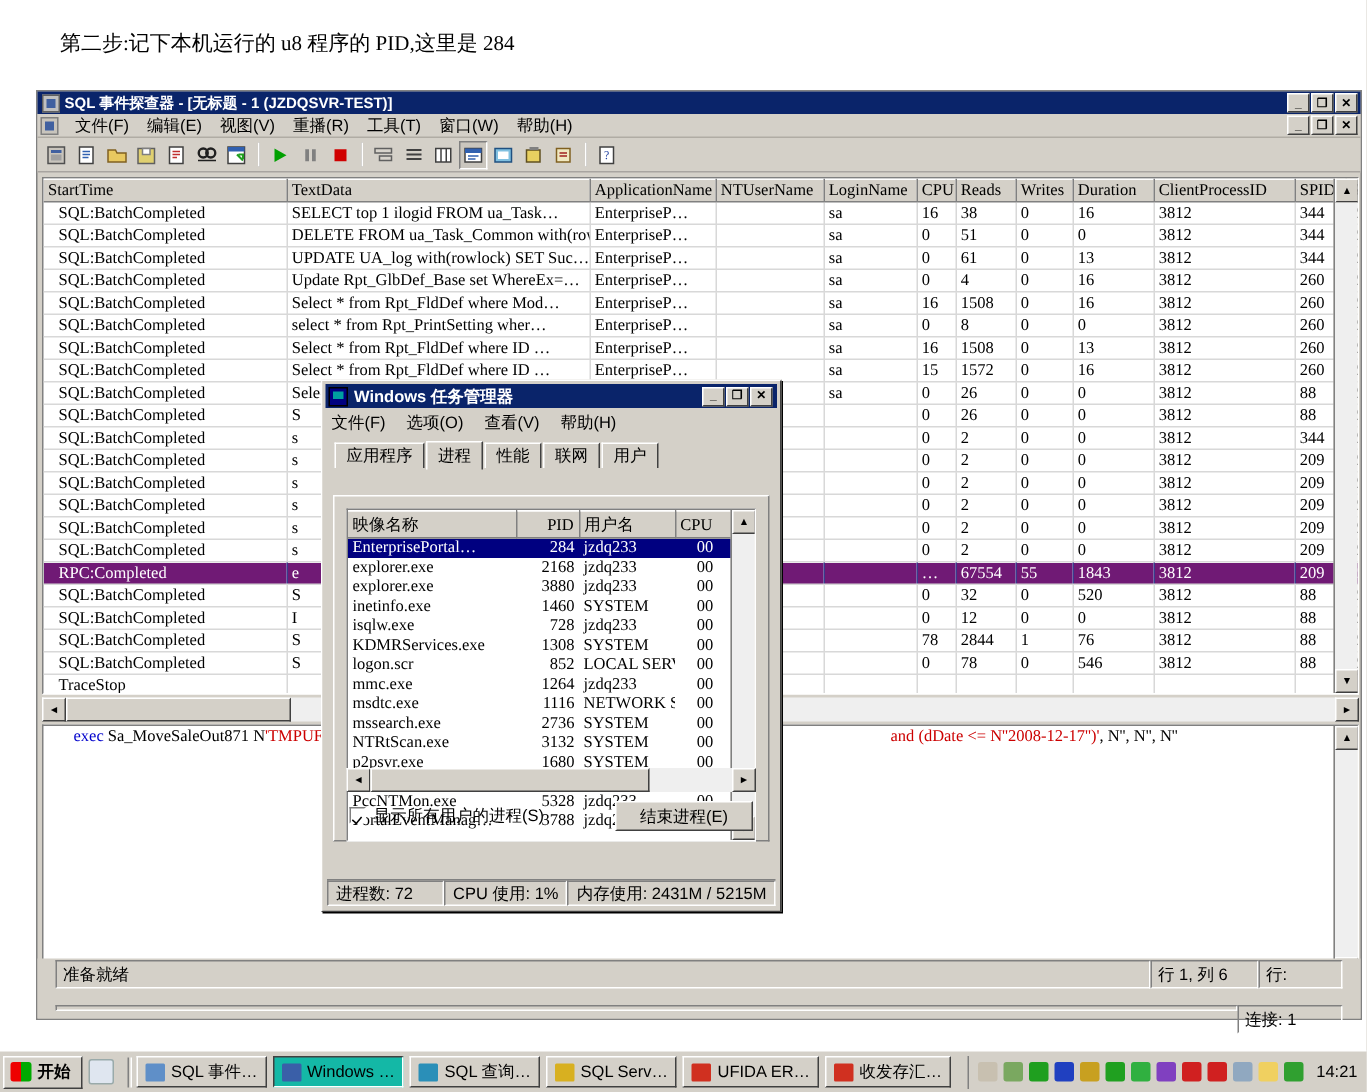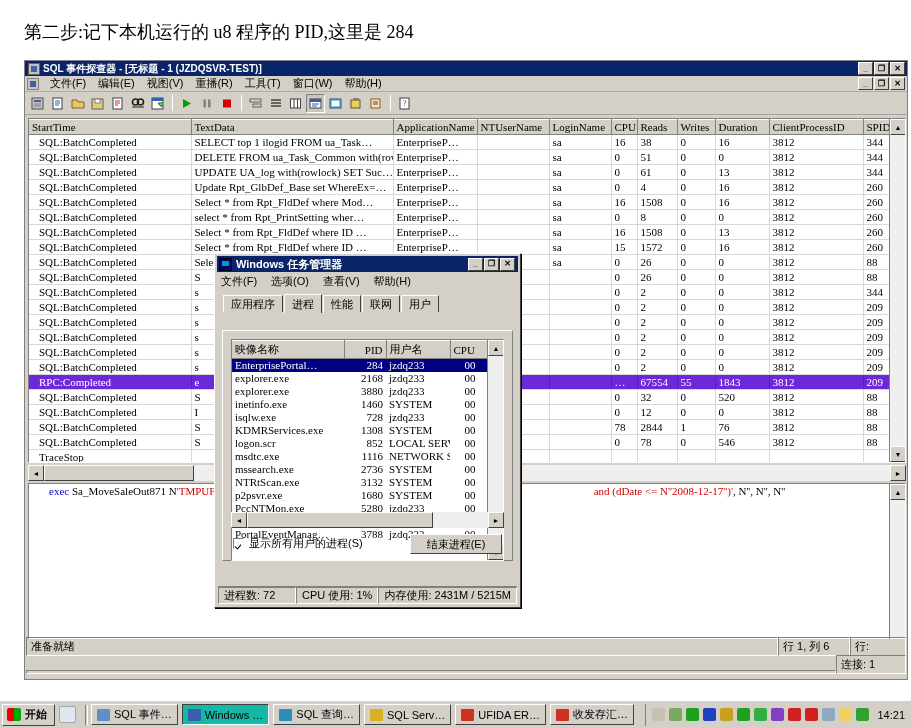--- a/index.html
+++ b/index.html
@@ -8,23 +8,23 @@
     width: 911px; height: 728px;
     background: #ffffff;
     font-family: "Liberation Sans", sans-serif;
     font-size: 11px;
     overflow: hidden;
     position: relative;
   }
 
   
   #caption {
-    position:absolute; left:24px; top:20px;
+    position:absolute; left:40px; top:20px;
     font-family:"Liberation Serif", serif;
-    font-size:18px; color:#000;
+    font-size:14px; color:#000;
     white-space:nowrap;
   }
 
   
   #profiler {
     position:absolute; left:24px; top:60px;
     width:884px; height:620px;
     background:#d4d0c8;
     border:1px solid #808080;
   }
@@ -103,21 +103,21 @@
     background:#d4d0c8; text-align:left; font-weight:normal;
     border-right:1px solid #808080; border-bottom:1px solid #808080;
     border-top:1px solid #fff;
     padding:1px 3px; height:15px; white-space:nowrap; overflow:hidden;
   }
   table.grid td{
     border-right:1px solid #d8d8d8; border-bottom:1px solid #d8d8d8;
     padding:0px 3px; height:15px; white-space:nowrap; overflow:hidden;
     color:#000; background:#fff;
   }
-  table.grid tr.sel td{ background:#6d28d9; color:#fff; border-right:1px solid #3a3a8c;}
+  table.grid tr.sel td{ background:#701a75; color:#fff; border-right:1px solid #3a3a8c;}
   .vscroll{
     position:absolute; right:0; top:0; width:16px; height:100%;
     background:#d4d0c8; border-left:1px solid #808080;
   }
   .sbtn{
     width:16px;height:16px;background:#d4d0c8;
     border-top:1px solid #fff;border-left:1px solid #fff;
     border-right:1px solid #404040;border-bottom:1px solid #404040;
     display:flex;align-items:center;justify-content:center;font-size:7px;
   }
@@ -156,21 +156,21 @@
     background:#d4d0c8;border-left:1px solid #808080;
   }
   .hscroll2{
     position:absolute;left:3px;top:596px;width:878px;height:16px;background:#d4d0c8;
   }
 
   
   .statusbar{
     position:absolute;left:0;bottom:0;width:100%;height:40px;background:#d4d0c8;
   }
-  .sb-row{display:flex;height:18px;align-items:flex-end;padding:1px 1px;}
+  .sb-row{display:flex;height:30px;align-items:flex-start;padding:1px 12px;}
   .sb-cell{
     border-top:1px solid #808080;border-left:1px solid #808080;
     border-right:1px solid #fff;border-bottom:1px solid #fff;
     padding:1px 4px;font-size:11px;display:flex;align-items:center;
     white-space:nowrap;overflow:hidden;
   }
 
   
   #taskmgr{
     position:absolute;left:214px;top:253px;width:307px;height:355px;
@@ -912,20 +912,26 @@
               <tr>
                 <td>KDMRServices.exe</td>
                 <td class="num">1308</td>
                 <td>SYSTEM</td>
                 <td class="cpu">00</td>
               </tr>
               <tr>
                 <td>logon.scr</td>
                 <td class="num">852</td>
                 <td>LOCAL SERVICE</td>
+                <td class="cpu">00</td>
+              </tr>
+              <tr>
+                <td>mmc.exe</td>
+                <td class="num">1264</td>
+                <td>jzdq233</td>
                 <td class="cpu">00</td>
               </tr>
               <tr>
                 <td>msdtc.exe</td>
                 <td class="num">1116</td>
                 <td>NETWORK SERVICE</td>
                 <td class="cpu">00</td>
               </tr>
               <tr>
                 <td>mssearch.exe</td>

